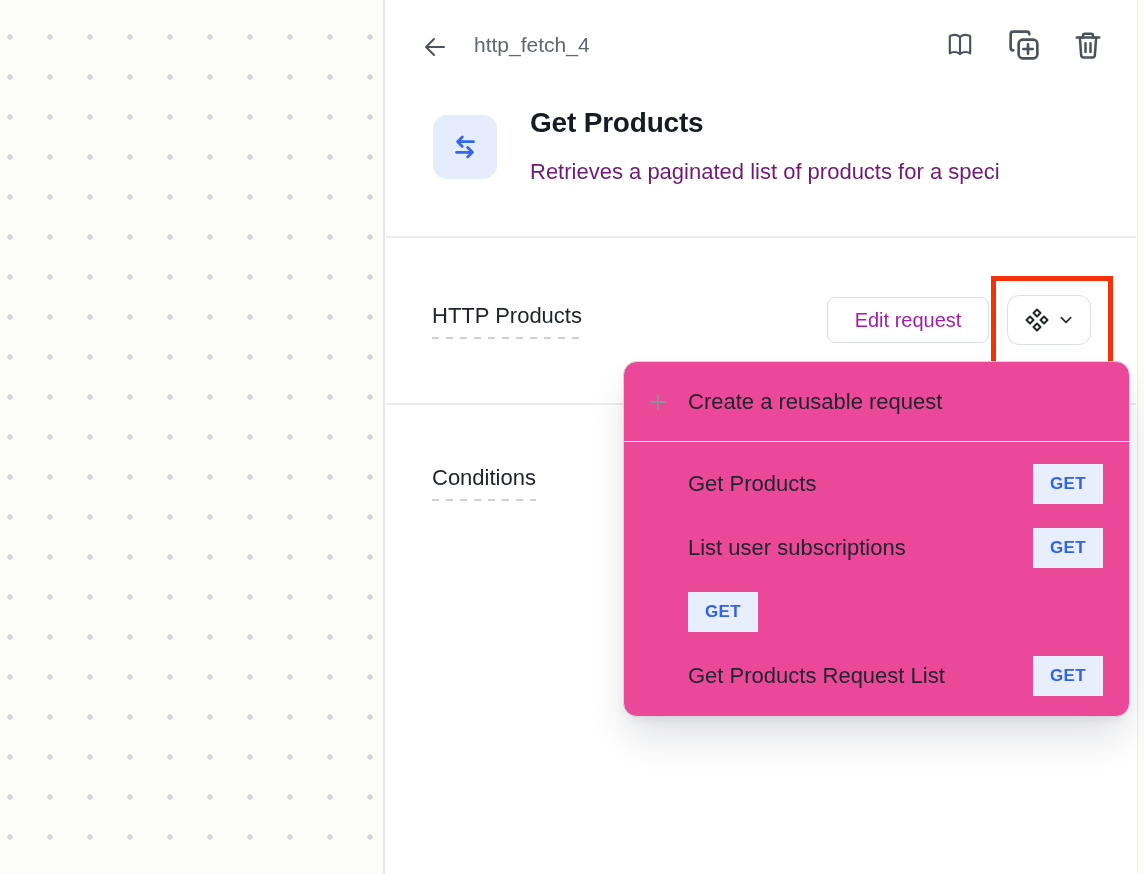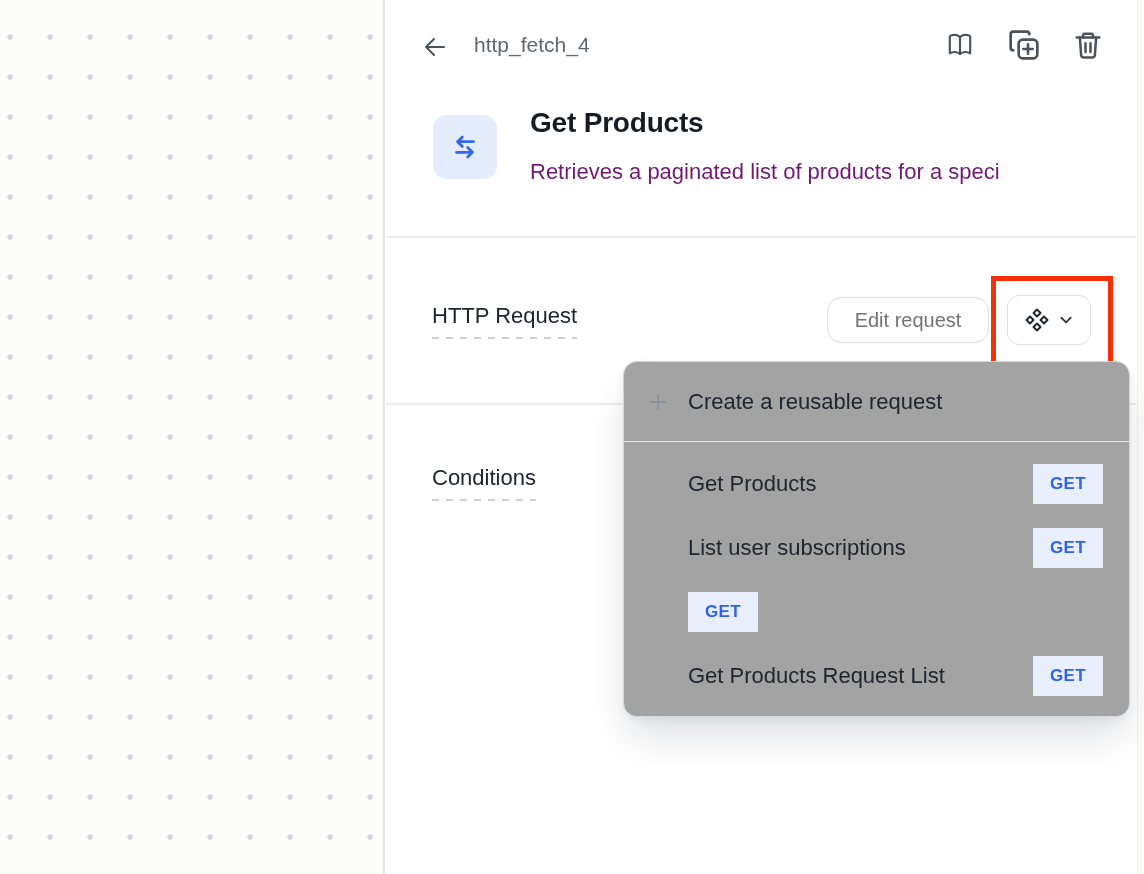--- a/index.html
+++ b/index.html
@@ -32,33 +32,33 @@
 
   .hdiv{position:absolute;height:2px;background:#ededf0;}
 
   
   .dashed-label{position:absolute;font-size:22px;font-weight:500;color:#20252d;
                 padding-bottom:10px;
                 background-image:repeating-linear-gradient(90deg,#cdd0d5 0 7px,transparent 7px 14px);
                 background-repeat:no-repeat;background-position:left bottom;background-size:100% 2px;}
 
   
-  .edit-btn{position:absolute;left:827px;top:297px;width:160px;height:44px;border-radius:14px;
+  .edit-btn{position:absolute;left:827px;top:297px;width:160px;height:44px;border-radius:8px;
             background:#fff;border:1.5px solid #d9dce1;display:flex;align-items:center;
-            justify-content:center;font-size:20px;font-weight:500;color:#737373;cursor:pointer;}
+            justify-content:center;font-size:20px;font-weight:500;color:#a21caf;cursor:pointer;}
   .trigger-btn{position:absolute;left:1007px;top:295px;width:82px;height:48px;border-radius:12px;
             background:#fff;border:1.5px solid #dcdfe4;display:flex;align-items:center;
             justify-content:center;gap:9px;cursor:pointer;z-index:2;}
   .trigger-btn svg{fill:none;stroke-linecap:round;stroke-linejoin:round;}
 
   .red-box{position:absolute;left:991px;top:276px;width:112px;height:87px;
            border:5px solid #f43108;z-index:4;pointer-events:none;}
 
   
-  .menu{position:absolute;left:623px;top:361px;width:505px;border-radius:14px;background:#a3a3a3;
+  .menu{position:absolute;left:623px;top:361px;width:505px;border-radius:14px;background:#ec4899;
         border:1px solid #d4d7dc;z-index:6;overflow:hidden;
         box-shadow:0 24px 40px -6px rgba(16,24,40,.14),0 4px 10px rgba(16,24,40,.05);}
   .menu-create{height:79px;display:flex;align-items:center;padding-left:24px;gap:20px;
                font-size:22px;color:#20252e;border-bottom:1px solid #e8eaee;cursor:pointer;}
   .menu-create svg{stroke:#8b9099;fill:none;stroke-width:1.8;stroke-linecap:round;}
   .menu-list{padding:10px 0 8px 0;}
   .menu-item{height:64px;display:flex;align-items:center;justify-content:space-between;
              padding:0 26px 0 64px;font-size:22px;font-weight:500;color:#20252e;cursor:pointer;}
   .method-badge{width:70px;height:40px;border-radius:0;background:#e8eefc;color:#2f62e9;
                 font-size:17px;font-weight:700;letter-spacing:.4px;display:flex;
@@ -105,21 +105,21 @@
     <svg width="34" height="34" viewBox="0 0 32 32">
       <path d="M24 11 H9 M13.5 6.5 L9 11 L13.5 15.5"></path>
       <path d="M8 21 H23 M18.5 16.5 L23 21 L18.5 25.5"></path>
     </svg>
   </div>
   <div class="node-title">Get Products</div>
   <div class="node-desc">Retrieves a paginated list of products for a speci</div>
 
   <div class="hdiv" style="left:386px;top:236px;width:750px;"></div>
 
-  <div class="dashed-label" style="left:432px;top:303px;">HTTP Request</div>
+  <div class="dashed-label" style="left:432px;top:303px;">HTTP Products</div>
 
   <div class="edit-btn">
     <span>Edit request</span>
   </div>
 
   <div class="trigger-btn">
     <svg width="24" height="24" viewBox="0 0 24 24" style="stroke:#22272e;stroke-width:2;">
       <path d="M12 1.5 L15.5 5 L12 8.5 L8.5 5 Z"></path>
       <path d="M5 8.5 L8.5 12 L5 15.5 L1.5 12 Z"></path>
       <path d="M19 8.5 L22.5 12 L19 15.5 L15.5 12 Z"></path>

